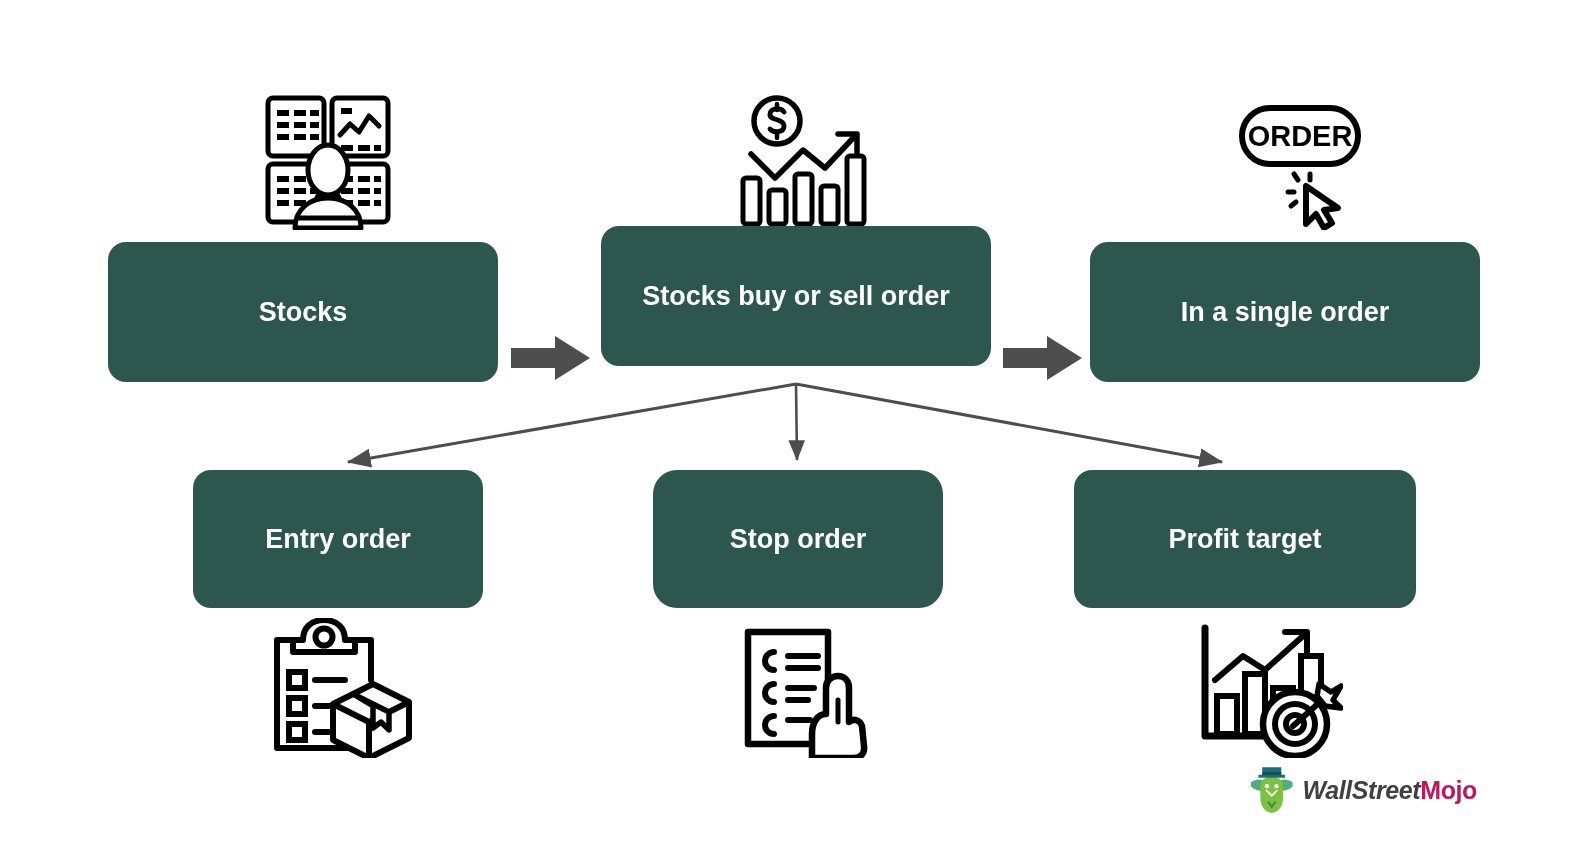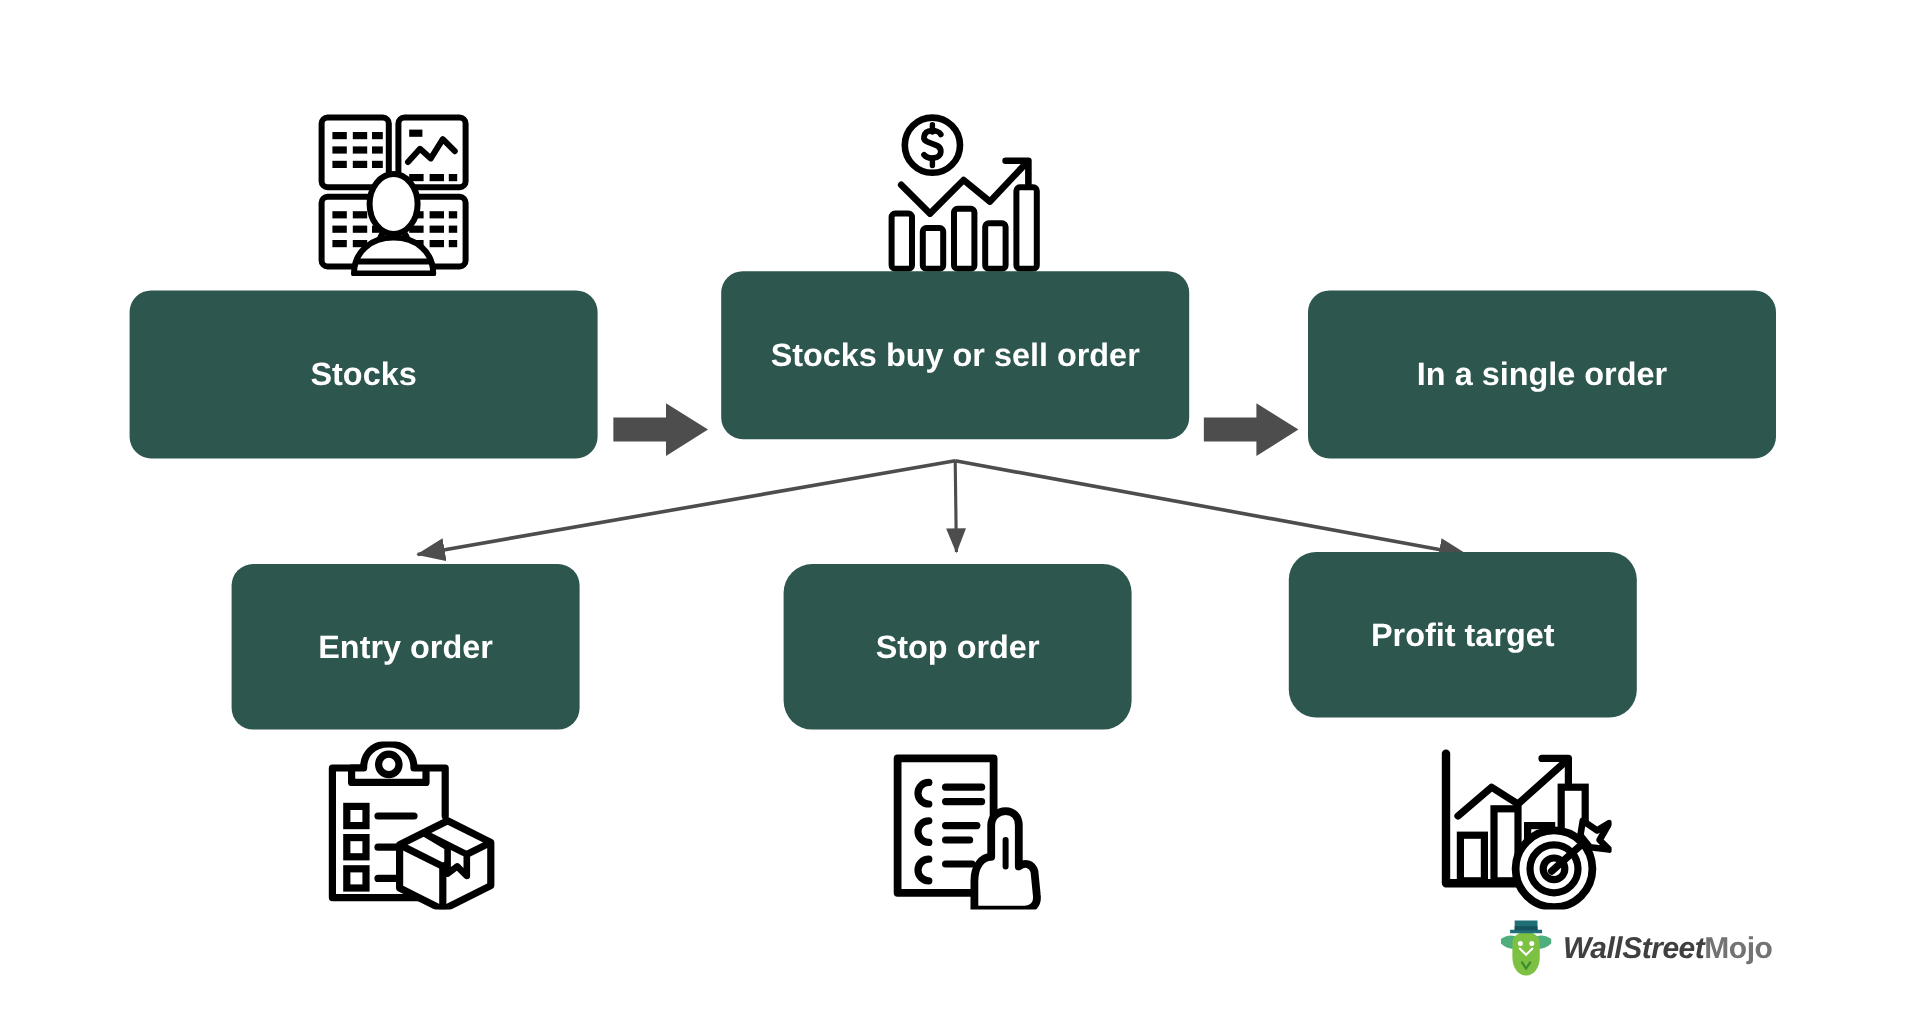--- a/index.html
+++ b/index.html
@@ -48,21 +48,21 @@
     line-height: 1.2;
     white-space: nowrap;
   }
   
   #box-trader      { left: 108px;  top: 242px; width: 390px; height: 140px; }
   #box-stocks      { left: 601px;  top: 226px; width: 390px; height: 140px; }
   #box-single      { left: 1090px; top: 242px; width: 390px; height: 140px; }
   
   #box-entry       { left: 193px;  top: 470px; width: 290px; height: 138px; }
   #box-stop        { left: 653px;  top: 470px; width: 290px; height: 138px; border-radius: 24px; }
-  #box-profit      { left: 1074px; top: 460px; width: 290px; height: 138px; border-radius: 23px; }
+  #box-profit      { left: 1074px; top: 470px; width: 342px; height: 138px; }
 
   
   .block-arrow {
     position: absolute;
     width: 80px;
     height: 46px;
   }
   #arrow-trader-stocks { left: 511px; top: 335px; }
   #arrow-stocks-single { left: 1003px; top: 335px; }
 
@@ -100,21 +100,21 @@
     align-items: center;
   }
   #logo-wordmark {
     font-size: 25px;
     font-weight: bold;
     letter-spacing: -0.4px;
     margin-left: 6px;
     white-space: nowrap;
   }
   .logo-part-a { color: #404040; font-style: italic; }
-  .logo-part-b { color: #737373; }
+  .logo-part-b { color: #be185d; }
 </style>
 </head>
 <body>
 
 <div id="canvas">
 
 
   <svg id="connectors" viewBox="0 0 1588 845" xmlns="http://www.w3.org/2000/svg">
     <defs>
       <marker id="arrowhead" markerWidth="9" markerHeight="9" refX="7.6" refY="3.2" orient="auto" markerUnits="strokeWidth">
@@ -187,20 +187,33 @@
       <g stroke="#000000" stroke-width="5" fill="none">
         <rect x="8" y="84" width="17" height="46" rx="3"></rect>
         <rect x="34" y="96" width="17" height="34" rx="3"></rect>
         <rect x="60" y="80" width="17" height="50" rx="3"></rect>
         <rect x="86" y="92" width="17" height="38" rx="3"></rect>
         <rect x="112" y="62" width="17" height="68" rx="3"></rect>
       </g>
     </svg>
   </div>
 
+  <div class="icon-slot" id="icon-order">
+    <svg width="160" height="128" viewBox="0 0 160 128" fill="none" xmlns="http://www.w3.org/2000/svg">
+      <rect x="22" y="6" width="116" height="56" rx="28" stroke="#000000" stroke-width="6" fill="none"></rect>
+      <text x="80" y="44" text-anchor="middle" font-family="'Liberation Sans', sans-serif" font-size="29" font-weight="bold" fill="#000000" aria-label="ORDER">ORDER</text>
+      <g stroke="#000000" stroke-width="5" stroke-linecap="round">
+        <line x1="78" y1="78" x2="74" y2="72"></line>
+        <line x1="90" y1="72" x2="90" y2="78"></line>
+        <line x1="74" y1="90" x2="68" y2="90"></line>
+        <line x1="76" y1="100" x2="71" y2="104"></line>
+      </g>
+      <path d="M86 84 L86 122 L96 112 L104 126 L112 121 L104 108 L118 106 Z" fill="#ffffff" stroke="#000000" stroke-width="6" stroke-linejoin="round"></path>
+    </svg>
+  </div>
 
   <div class="icon-slot" id="icon-entry">
     <svg width="150" height="140" viewBox="0 0 150 140" fill="none" xmlns="http://www.w3.org/2000/svg">
       <path d="M14 22 L58 22 M94 22 L108 22 L108 62 M108 110 L108 130 L14 130 L14 22" stroke="#000000" stroke-width="6" fill="none" stroke-linejoin="round" stroke-linecap="round"></path>
       <path d="M40 22 C40 10 48 2 61 2 C74 2 82 10 82 22 L92 22 L92 34 L30 34 L30 22 Z" fill="#ffffff" stroke="#000000" stroke-width="6" stroke-linejoin="round"></path>
       <circle cx="61" cy="19" r="8.5" fill="#ffffff" stroke="#000000" stroke-width="6"></circle>
       <g stroke="#000000" stroke-width="6" fill="none">
         <rect x="26" y="54" width="16" height="16"></rect>
         <rect x="26" y="80" width="16" height="16"></rect>
         <rect x="26" y="106" width="16" height="16"></rect>

